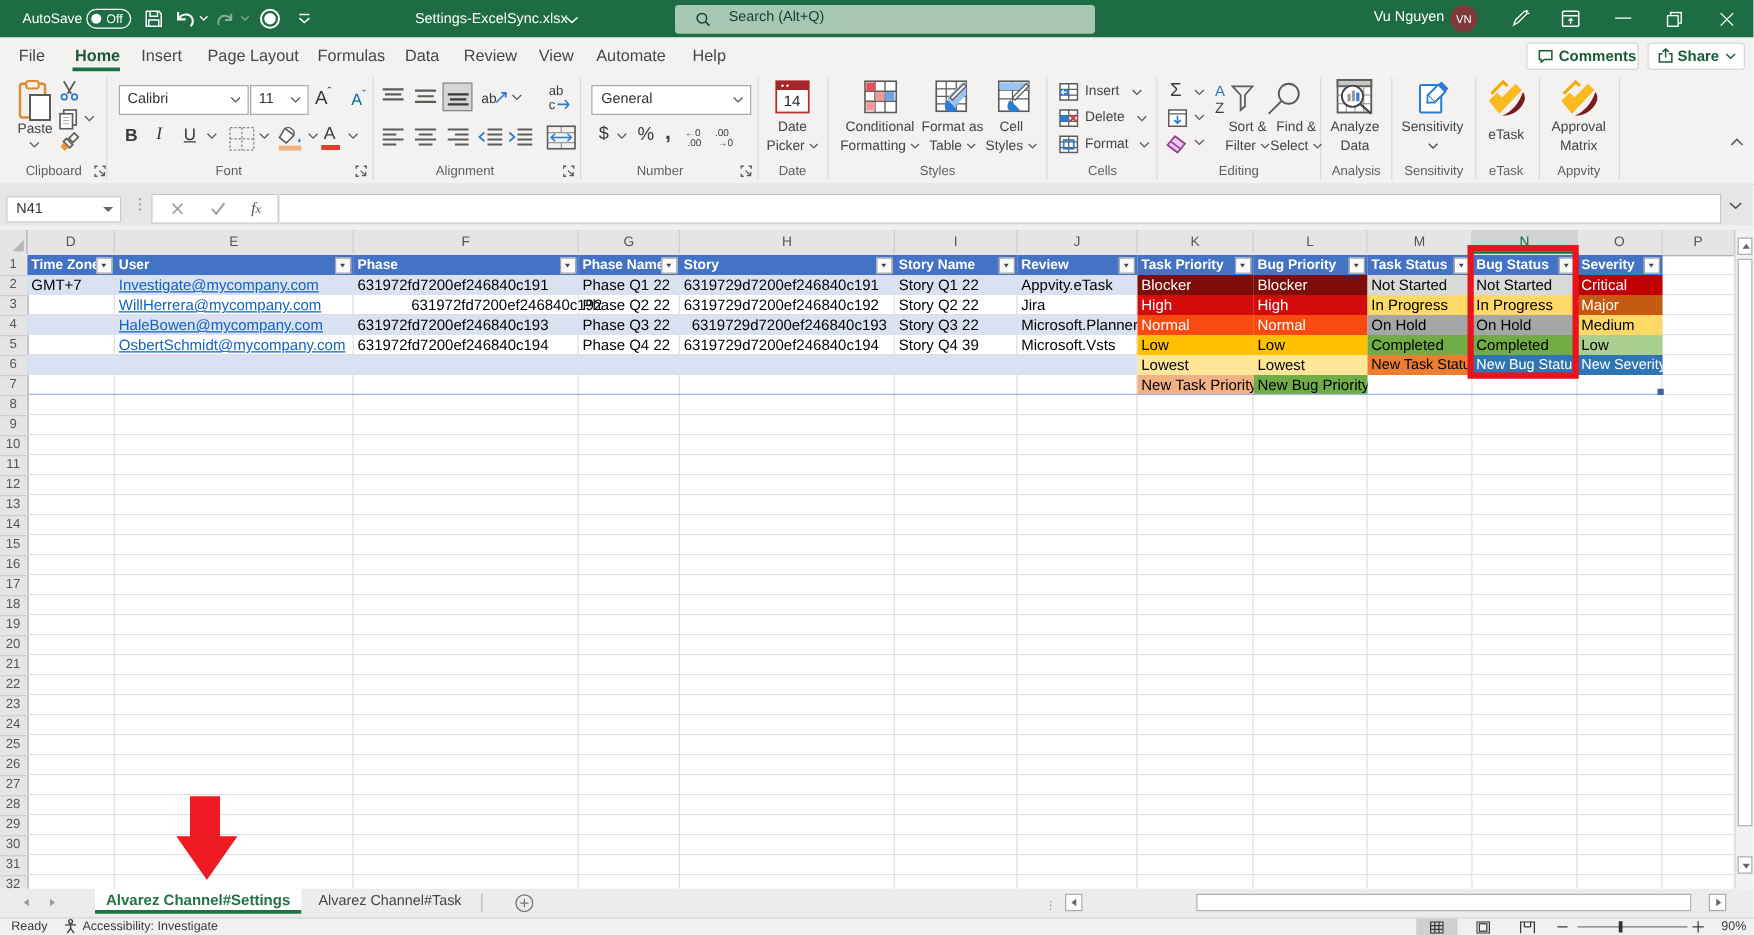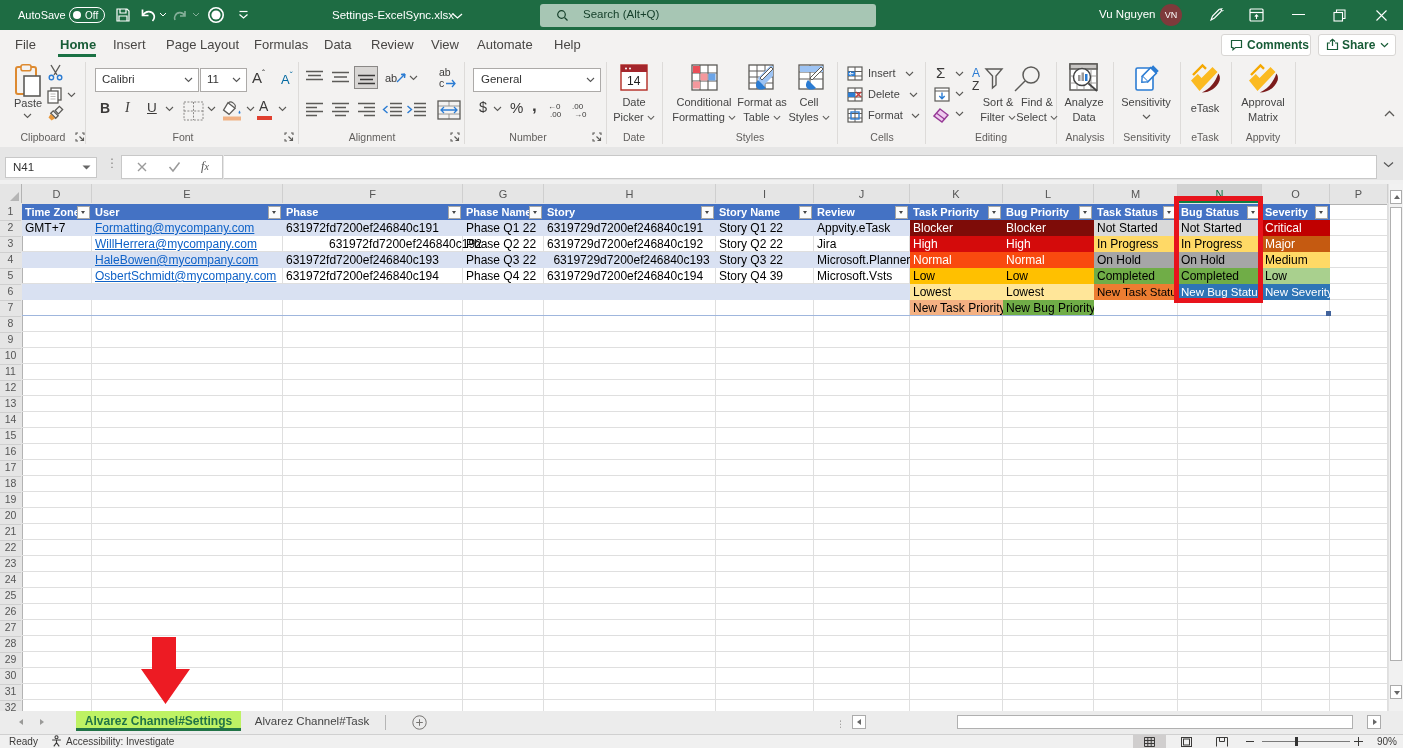--- a/index.html
+++ b/index.html
@@ -609,21 +609,21 @@
       <div class="drop" style="left:988px;top:205.5px;"></div>
       <div class="hcell" style="left:1003px;top:204px;width:91px;">Bug Priority</div>
       <div class="drop" style="left:1079px;top:205.5px;"></div>
       <div class="hcell" style="left:1094px;top:204px;width:84px;">Task Status</div>
       <div class="drop" style="left:1163px;top:205.5px;"></div>
       <div class="hcell" style="left:1178px;top:204px;width:84px;">Bug Status</div>
       <div class="drop" style="left:1247px;top:205.5px;"></div>
       <div class="hcell" style="left:1262px;top:204px;width:68px;">Severity</div>
       <div class="drop" style="left:1315px;top:205.5px;"></div>
       <div class="cell" style="left:22px;top:220px;width:70px;">GMT+7</div>
-      <div class="cell" style="left:92px;top:220px;width:191px;"><a class="lnk">Formatting@mycompany.com</a></div>
+      <div class="cell" style="left:92px;top:220px;width:191px;"><a class="lnk">Investigate@mycompany.com</a></div>
       <div class="cell" style="left:283px;top:220px;width:180px;">631972fd7200ef246840c191</div>
       <div class="cell" style="left:463px;top:220px;width:81px;">Phase Q1 22</div>
       <div class="cell" style="left:544px;top:220px;width:172px;">6319729d7200ef246840c191</div>
       <div class="cell" style="left:716px;top:220px;width:98px;">Story Q1 22</div>
       <div class="cell" style="left:814px;top:220px;width:96px;">Appvity.eTask</div>
       <div class="cell" style="left:910px;top:220px;width:93px;background:#7e0c08;color:#fff;">Blocker</div>
       <div class="cell" style="left:1003px;top:220px;width:91px;background:#7e0c08;color:#fff;">Blocker</div>
       <div class="cell" style="left:1094px;top:220px;width:84px;background:#d9d9d9;">Not Started</div>
       <div class="cell" style="left:1178px;top:220px;width:84px;background:#d9d9d9;">Not Started</div>
       <div class="cell" style="left:1262px;top:220px;width:68px;background:#c00000;color:#fff;">Critical</div>
@@ -673,21 +673,21 @@
 
 <div class="ab" style="left:1174px;top:196px;width:89px;height:107px;border:5px solid #e8131c;box-sizing:border-box;"></div>
 
 <svg class="ab" style="left:138px;top:635px;" width="56" height="72" viewBox="0 0 56 72">
   <path d="M14 2 h24 v32 h14 L27.5 69 L3 34 h11 z" fill="#ed1b23"></path>
 </svg>
 
 <div class="ab" id="tabbar">
   <div style="position:absolute;left:19px;top:8px;width:0;height:0;border-top:3.5px solid transparent;border-bottom:3.5px solid transparent;border-right:4.5px solid #9a9a98;"></div>
   <div style="position:absolute;left:40px;top:8px;width:0;height:0;border-top:3.5px solid transparent;border-bottom:3.5px solid transparent;border-left:4.5px solid #9a9a98;"></div>
-  <div style="position:absolute;left:76px;top:0;width:165px;height:17px;background:#bef264;border-bottom:3px solid #217346;box-sizing:content-box;text-align:center;">
+  <div style="position:absolute;left:76px;top:0;width:165px;height:17px;background:#ffffff;border-bottom:3px solid #217346;box-sizing:content-box;text-align:center;">
     <span style="font-size:12px;font-weight:bold;color:#217346;line-height:18px;">Alvarez Channel#Settings</span>
   </div>
   <div style="position:absolute;left:241px;top:0;width:142px;height:24px;text-align:center;">
     <span style="font-size:11.5px;color:#444;line-height:21px;">Alvarez Channel#Task</span>
   </div>
   <div style="position:absolute;left:385px;top:4px;width:1px;height:15px;background:#b5b5b5;"></div>
   <svg style="position:absolute;left:412px;top:4px;" width="15" height="15" viewBox="0 0 15 15">
         <circle cx="7.5" cy="7.5" r="6.7" fill="none" stroke="#767472" stroke-width="1"></circle>
         <path d="M7.5 4.2 v6.6 M4.2 7.5 h6.6" stroke="#767472" stroke-width="1"></path>
       </svg>

